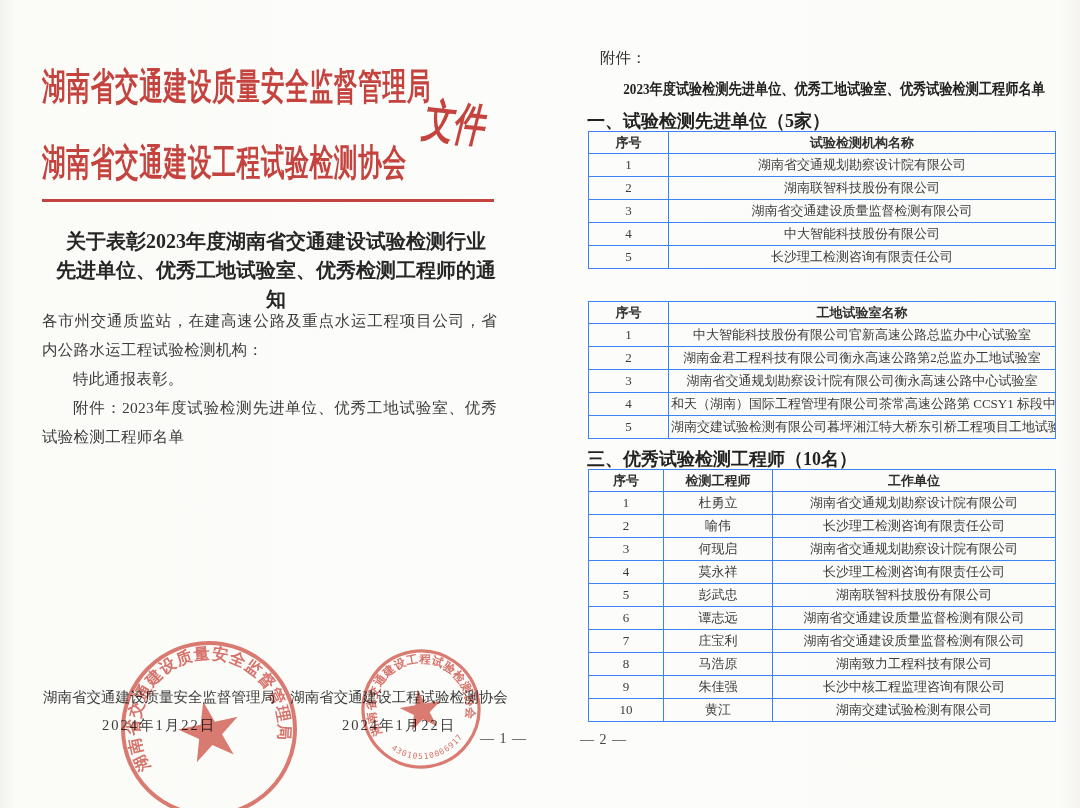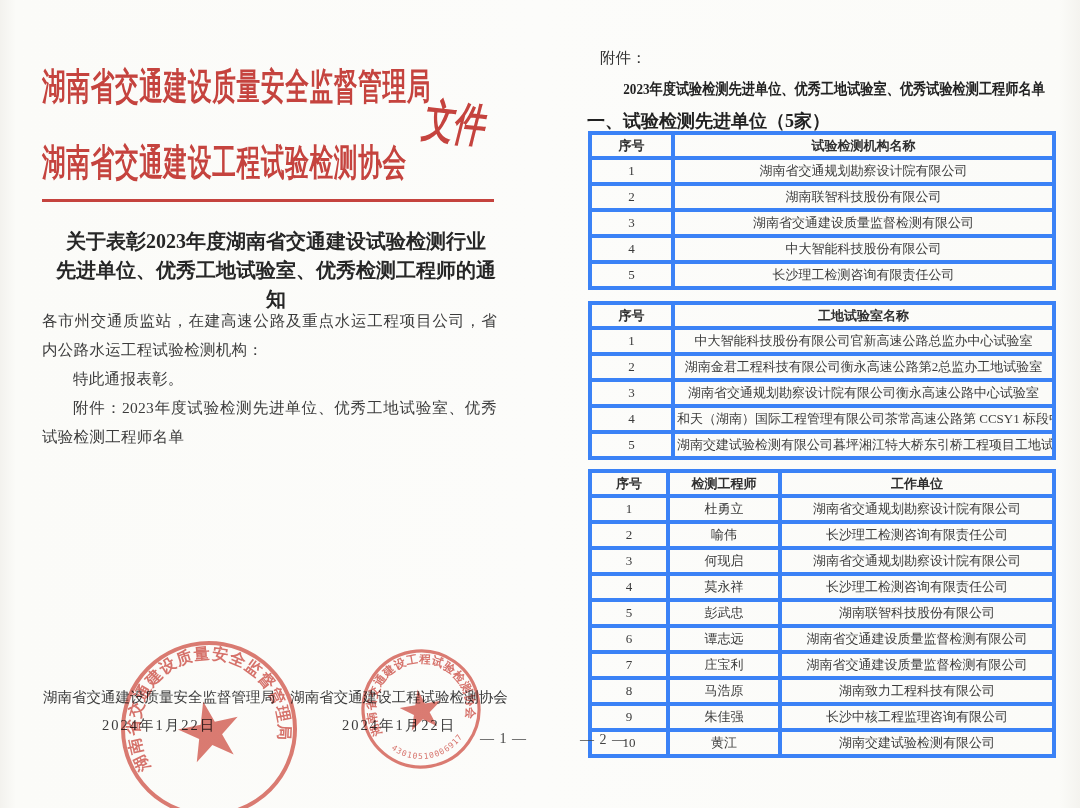--- a/index.html
+++ b/index.html
@@ -42,21 +42,21 @@
   .list-title{
     display:inline-block;font-size:15.5px;font-weight:bold;color:#222;
     white-space:nowrap;transform:scaleX(0.85);transform-origin:center;
   }
   .sec-heading{font-size:18px;font-weight:bold;color:#222;white-space:nowrap;}
   table.doc-table{
     border-collapse:collapse;width:468px;table-layout:fixed;
     font-size:13px;color:#3b3b3b;
   }
   table.doc-table th,table.doc-table td{
-    border:4px solid #3b82f6;text-align:center;vertical-align:middle;
+    border:1px solid #3b82f6;text-align:center;vertical-align:middle;
     padding:0 2px;overflow:hidden;white-space:nowrap;
   }
   table.doc-table th{height:21px;font-weight:bold;font-size:13px;color:#2f2f2f;}
   table.doc-table td{height:22px;font-weight:normal;}
   table.t2col th:nth-child(1),table.t2col td:nth-child(1){width:75px;}
   table.t3col th:nth-child(1),table.t3col td:nth-child(1){width:70px;}
   table.t3col th:nth-child(2),table.t3col td:nth-child(2){width:104px;}
 </style>
 </head>
 <body>
@@ -186,20 +186,21 @@
           <td>4</td>
           <td>和天（湖南）国际工程管理有限公司茶常高速公路第 CCSY1 标段中心试验室</td>
         </tr>
         <tr>
           <td>5</td>
           <td>湖南交建试验检测有限公司暮坪湘江特大桥东引桥工程项目工地试验室</td>
         </tr>
       </tbody>
   </table>
 
+  <div class="abs sec-heading" style="left:27px;top:447px;">三、优秀试验检测工程师（10名）</div>
   <table class="abs doc-table t3col" style="left:28px;top:469px;">
     <thead>
         <tr>
           <th>序号</th>
           <th>检测工程师</th>
           <th>工作单位</th>
         </tr>
       </thead>
     <tbody>
         <tr>

